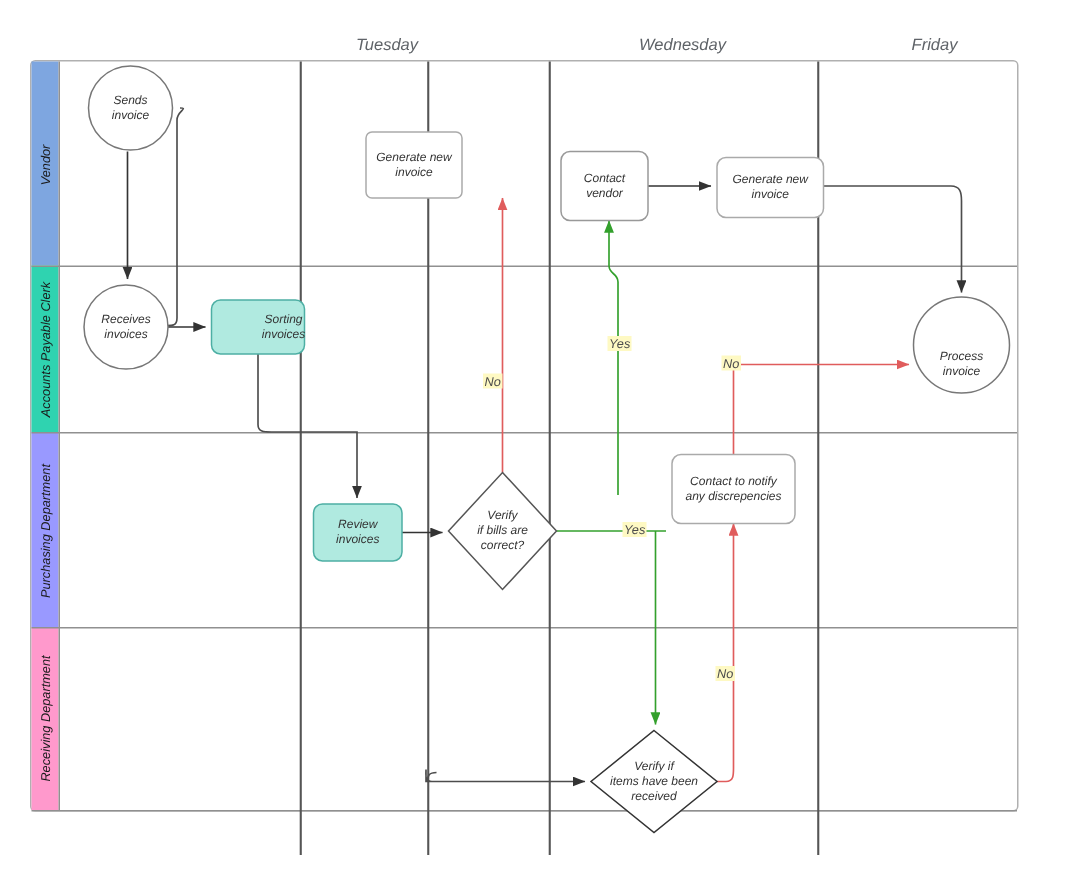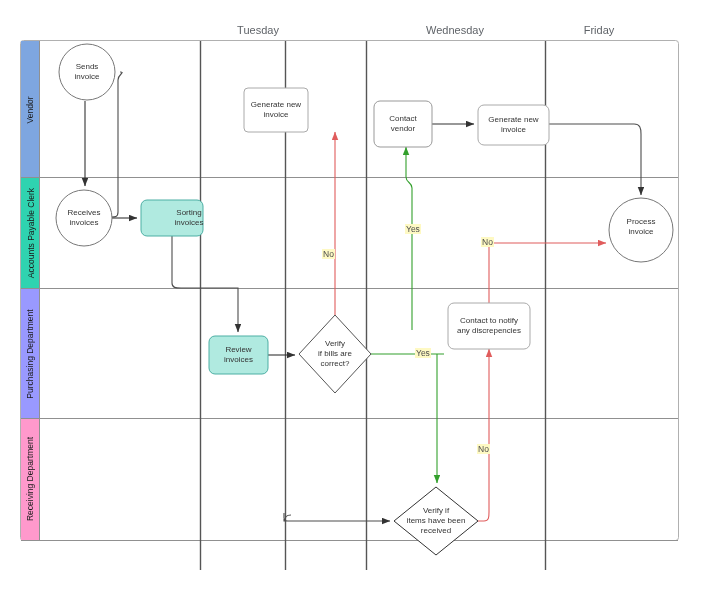--- a/index.html
+++ b/index.html
@@ -11,20 +11,21 @@
     width: 720px;
     height: 592px;
     font-family: "Liberation Sans", sans-serif;
     color: #333333;
     overflow: hidden;
   }
   #stage {
     position: relative;
     width: 573px;
     height: 592px;
+    font-style: italic;
   }
   #diagram-svg {
     position: absolute;
     left: 0;
     top: 0;
   }
   .hdr {
     position: absolute;
     font-size: 11px;
     color: #5f6368;
@@ -153,40 +154,40 @@
       <circle cx="641" cy="230" r="32" fill="#ffffff" stroke="#777777" stroke-width="1"></circle>
       <rect x="209" y="336" width="59" height="38" rx="6" fill="#B0EAE0" stroke="#4DAFA4" stroke-width="1"></rect>
       <polygon points="335,315 371,354 335,393 299,354" fill="#ffffff" stroke="#555555" stroke-width="1"></polygon>
       <rect x="448" y="303" width="82" height="46" rx="6" fill="#ffffff" stroke="#aaaaaa" stroke-width="1"></rect>
       <polygon points="436,487 478,521 436,555 394,521" fill="#ffffff" stroke="#333333" stroke-width="1"></polygon>
     </g>
   </svg>
 
   <div class="hdr" style="left:208px; top:24px; width:100px;">Tuesday</div>
   <div class="hdr" style="left:405px; top:24px; width:100px;">Wednesday</div>
-  <div class="hdr" style="left:549px; top:24px; width:100px;">Friday</div>
+  <div class="hdr" style="left:573px; top:24px; width:100px;">Friday</div>
 
   <div class="lane-label" style="left:-38px; top:105px; width:136px; transform:rotate(-90deg);">Vendor</div>
   <div class="lane-label" style="left:-25px; top:228px; width:111px; transform:rotate(-90deg);">Accounts Payable Clerk</div>
   <div class="lane-label" style="left:-35px; top:349px; width:130px; transform:rotate(-90deg);">Purchasing Department</div>
   <div class="lane-label" style="left:-31px; top:474px; width:122px; transform:rotate(-90deg);">Receiving Department</div>
 
   <div class="node-text" style="left:59px; top:44px; width:56px; height:56px;">Sends
 invoice</div>
   <div class="node-text" style="left:56px; top:190px; width:56px; height:56px;">Receives
 invoices</div>
   <div class="node-text" style="left:158px; top:200px; width:62px; height:36px;">Sorting
 invoices</div>
   <div class="node-text" style="left:244px; top:88px; width:64px; height:44px;">Generate new
 invoice</div>
   <div class="node-text" style="left:374px; top:101px; width:58px; height:46px;">Contact
 vendor</div>
   <div class="node-text" style="left:478px; top:105px; width:71px; height:40px;">Generate new
 invoice</div>
-  <div class="node-text" style="left:610px; top:196px; width:62px; height:62px;">Process
+  <div class="node-text" style="left:610px; top:212px; width:62px; height:62px;">Process
 invoice</div>
   <div class="node-text" style="left:209px; top:336px; width:59px; height:38px;">Review
 invoices</div>
   <div class="node-text" style="left:303px; top:328px; width:64px; height:52px;">Verify
 if bills are
 correct?</div>
   <div class="node-text" style="left:448px; top:303px; width:82px; height:46px;">Contact to notify
 any discrepencies</div>
   <div class="node-text" style="left:396px; top:498px; width:80px; height:46px;">Verify if
 items have been

